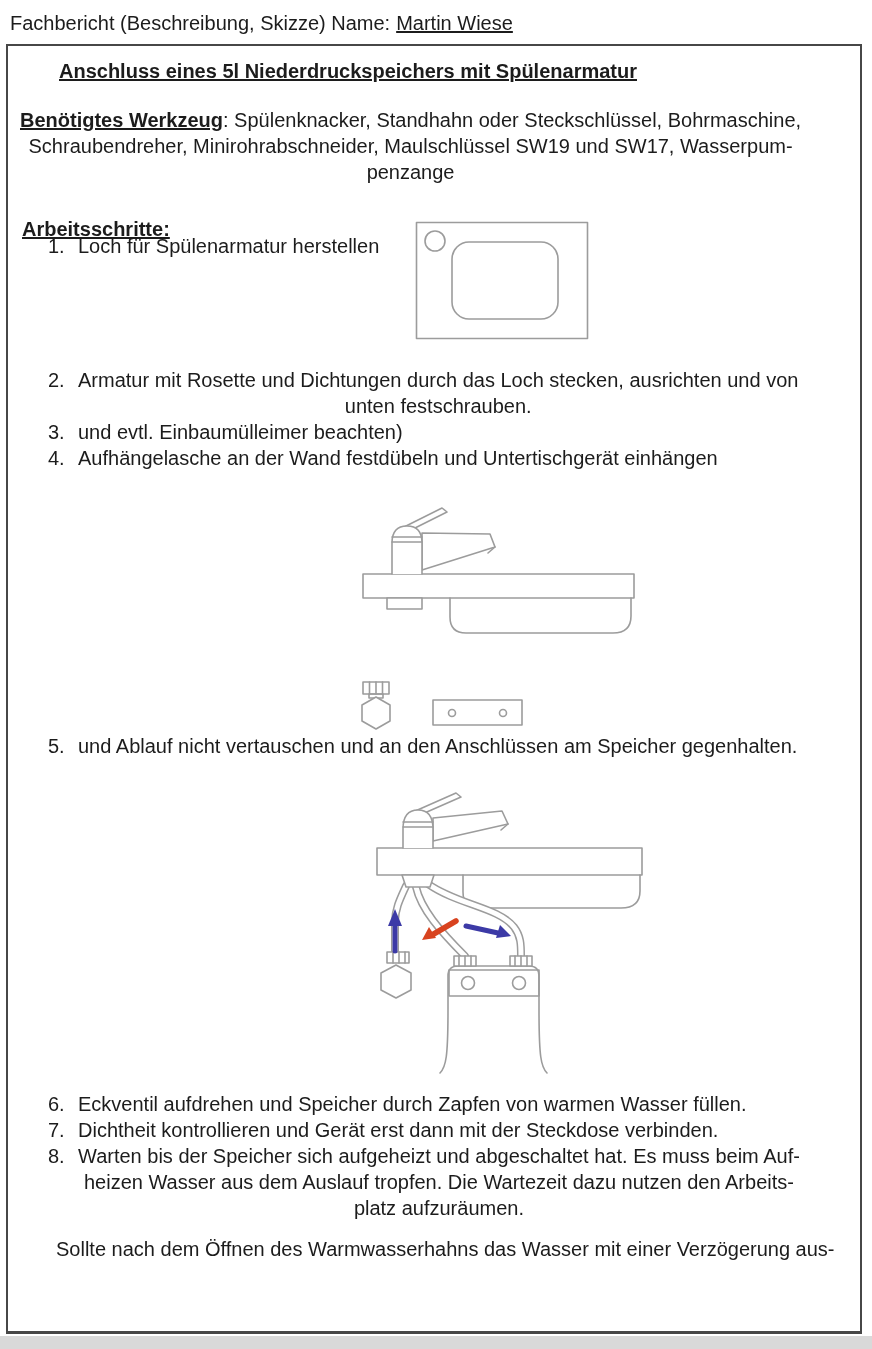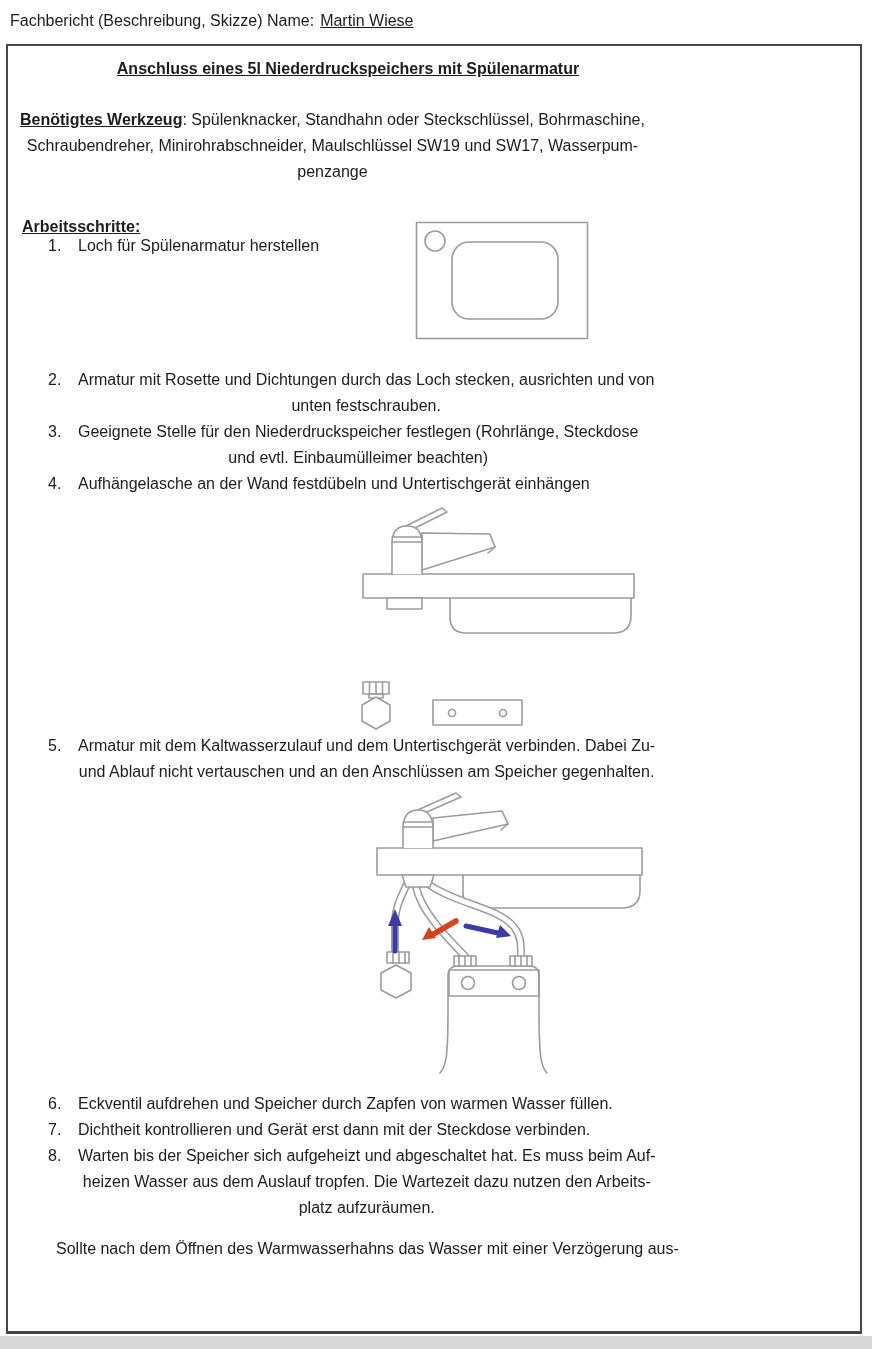--- a/index.html
+++ b/index.html
@@ -1,19 +1,19 @@
 <!DOCTYPE html>
 <html style="--sketch-line: #9c9c9c; --arrow-blue: #3c3aa6; --arrow-red: #d8431f; --border: #474747; --page-edge: #d9d9d9;"><head>
 <meta charset="utf-8">
 <style>
   html,body { margin:0; padding:0; background:#ffffff; }
   .page {
     position:relative; width:872px; height:1349px; background:#ffffff;
     font-family:"Liberation Sans","DejaVu Sans",sans-serif;
-    font-size:16px; color:#1c1c1c; overflow:hidden;
+    font-size:20px; color:#1c1c1c; overflow:hidden;
   }
   .abs { position:absolute; }
   .line { white-space:nowrap; height:26px; line-height:26px;text-align:center; }
   .bold-u { font-weight:bold; text-decoration:underline; }
   .u { text-decoration:underline; }
   .main-box {
     left:6px; top:44px; width:852px; height:1285px;
     border:2px solid var(--border,#474747); border-bottom-width:3px;
     background:transparent;
   }
@@ -81,21 +81,20 @@
         <span class="num">2.</span>
         <span>
           <div class="line">Armatur mit Rosette und Dichtungen durch das Loch stecken, ausrichten und von</div>
           <div class="line">unten festschrauben.</div>
         </span>
       </div>
 
       <div class="step">
         <span class="num">3.</span>
         <span>
-          <div class="line">Geeignete Stelle für den Niederdruckspeicher festlegen (Rohrlänge, Steckdose</div>
           <div class="line">und evtl. Einbaumülleimer beachten)</div>
         </span>
       </div>
 
       <div class="step">
         <span class="num">4.</span>
         <span>
           <div class="line">Aufhängelasche an der Wand festdübeln und Untertischgerät einhängen</div>
         </span>
       </div>
@@ -135,21 +134,20 @@
       <circle cx="97" cy="38" r="3.5"></circle>
       <circle cx="148" cy="38" r="3.5"></circle>
     </g>
   </svg>
 
   <div class="abs" style="left:48px; top:733px;">
 
       <div class="step">
         <span class="num">5.</span>
         <span>
-          <div class="line">Armatur mit dem Kaltwasserzulauf und dem Untertischgerät verbinden. Dabei Zu-</div>
           <div class="line">und Ablauf nicht vertauschen und an den Anschlüssen am Speicher gegenhalten.</div>
         </span>
       </div>
     </div>
 
   <svg class="abs sketch" style="left:318px; top:789px;" width="332" height="290" viewBox="0 0 332 290">
     <g>
       <rect x="59" y="59" width="265" height="27" class="fillw"></rect>
     </g>
     <g>

